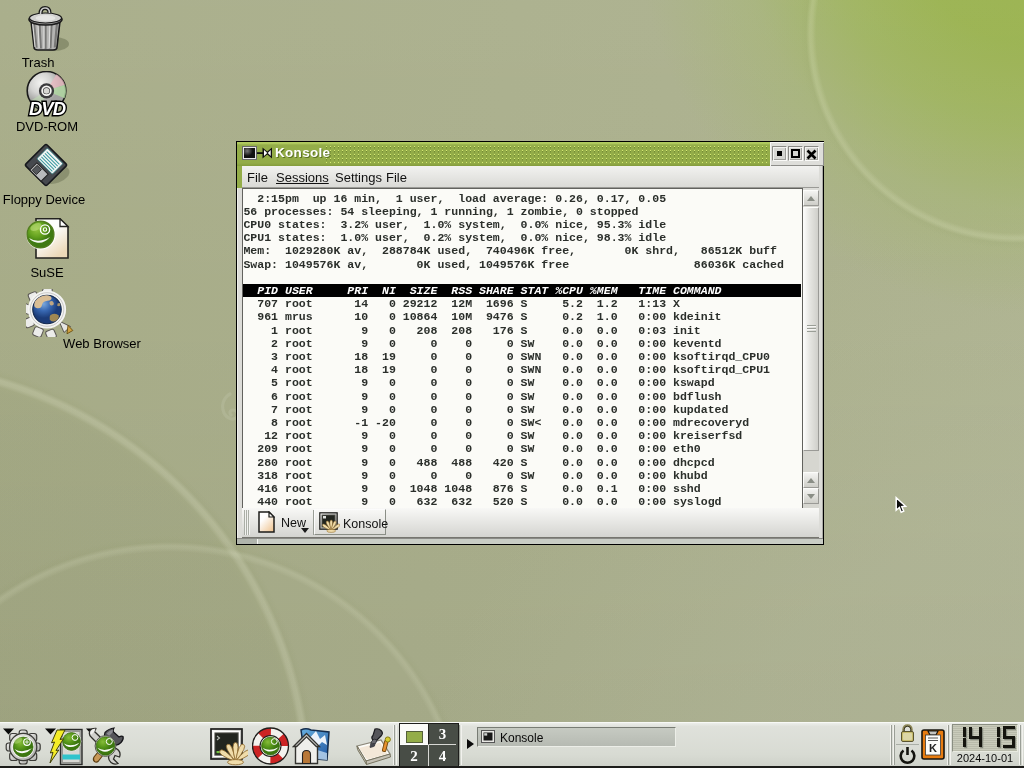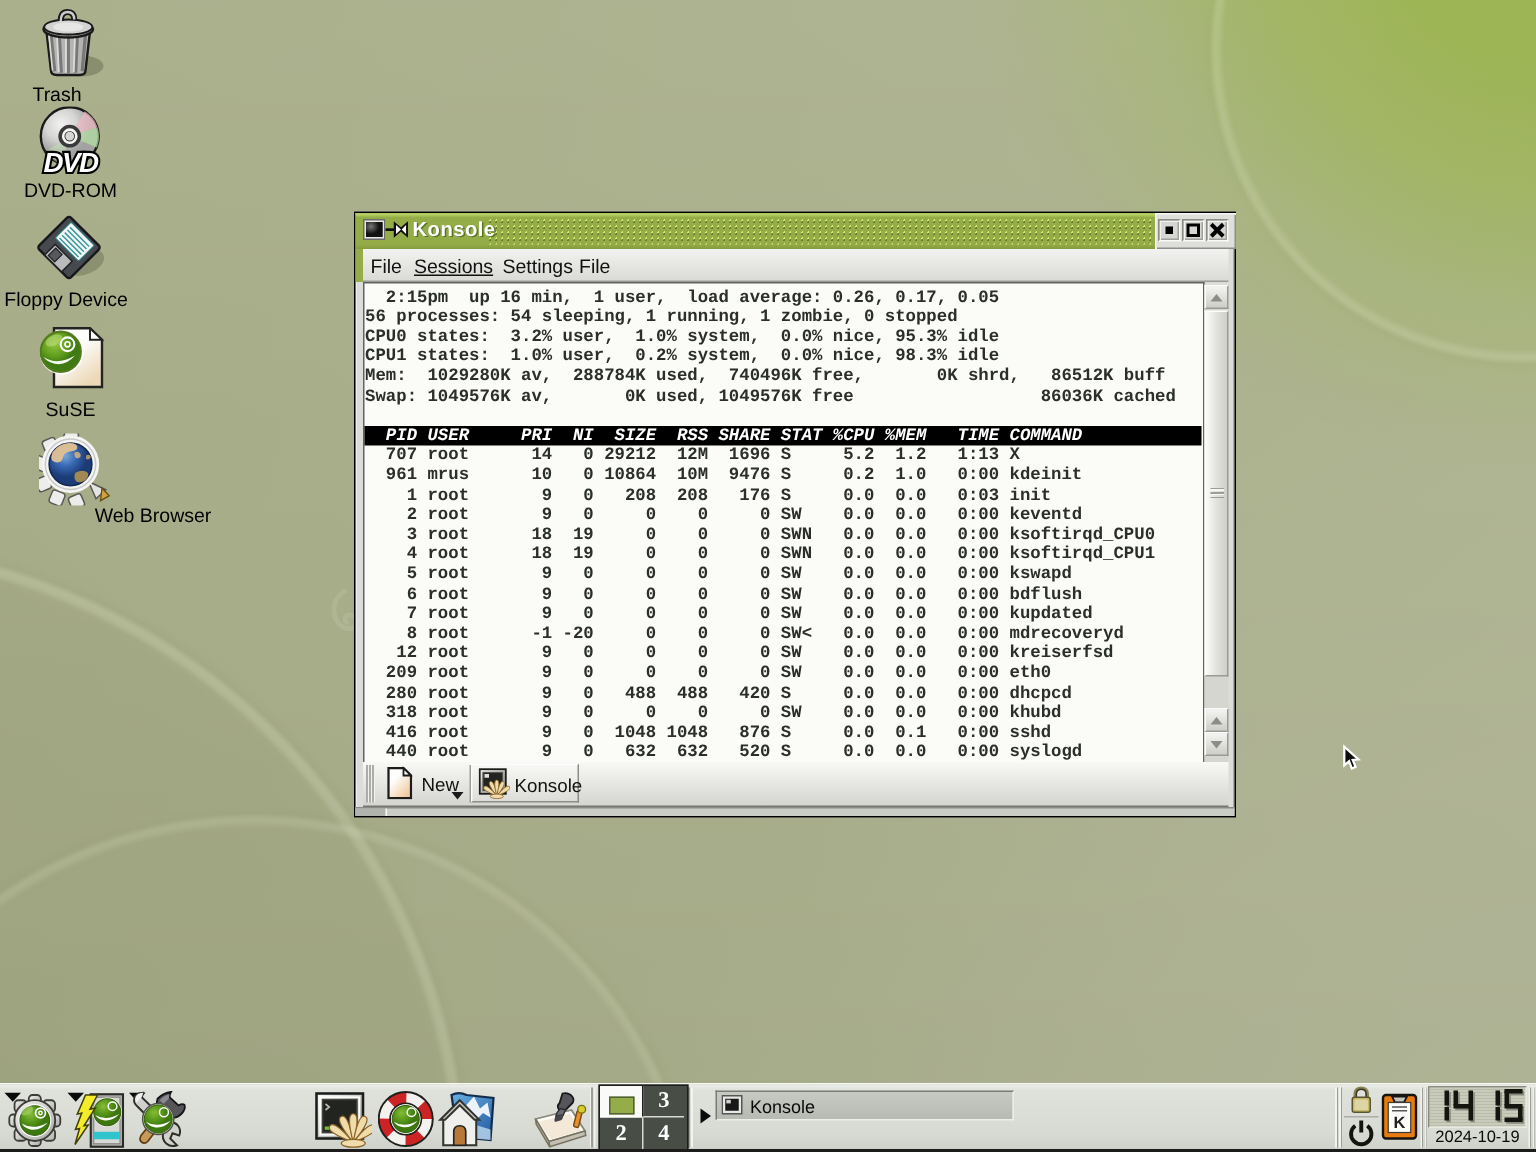--- a/index.html
+++ b/index.html
@@ -475,19 +475,19 @@
     <rect x="41" y="1" width="3" height="10"></rect>
           <rect x="41" y="12" width="3" height="9"></rect>
     <rect x="47" y="0" width="12" height="3"></rect>
           <rect x="47" y="1" width="3" height="10"></rect>
           <rect x="47" y="10" width="12" height="3"></rect>
           <rect x="56" y="12" width="3" height="9"></rect>
           <rect x="47" y="19" width="12" height="3"></rect>
    </g>
   </svg>
  </div>
- <div class="abs" style="left:952px;top:29px;width:66px;height:14px;text-align:center;font-size:11px;color:#0a0a0a;">2024-10-19</div>
+ <div class="abs" style="left:952px;top:29px;width:66px;height:14px;text-align:center;font-size:11px;color:#0a0a0a;">2024-10-01</div>
  <div class="abs" style="left:1019px;top:2px;width:4px;height:40px;background:repeating-linear-gradient(90deg,#f2f2ee 0 1px,#9a9e96 1px 2px,rgba(0,0,0,0) 2px 3px);"></div>
 </div>
 
 <svg class="abs" style="left:894px;top:496px;" width="14" height="20" viewBox="0 0 14 20">
  <path d="M2.2 1.8 L2.2 14.2 L5.4 11.5 L7.2 16.3 L9.7 15.2 L7.8 10.6 L11.6 10.3 Z" fill="#0c0c0c" stroke="#fff" stroke-width="1.5"></path>
 </svg>
 
 </body></html>

